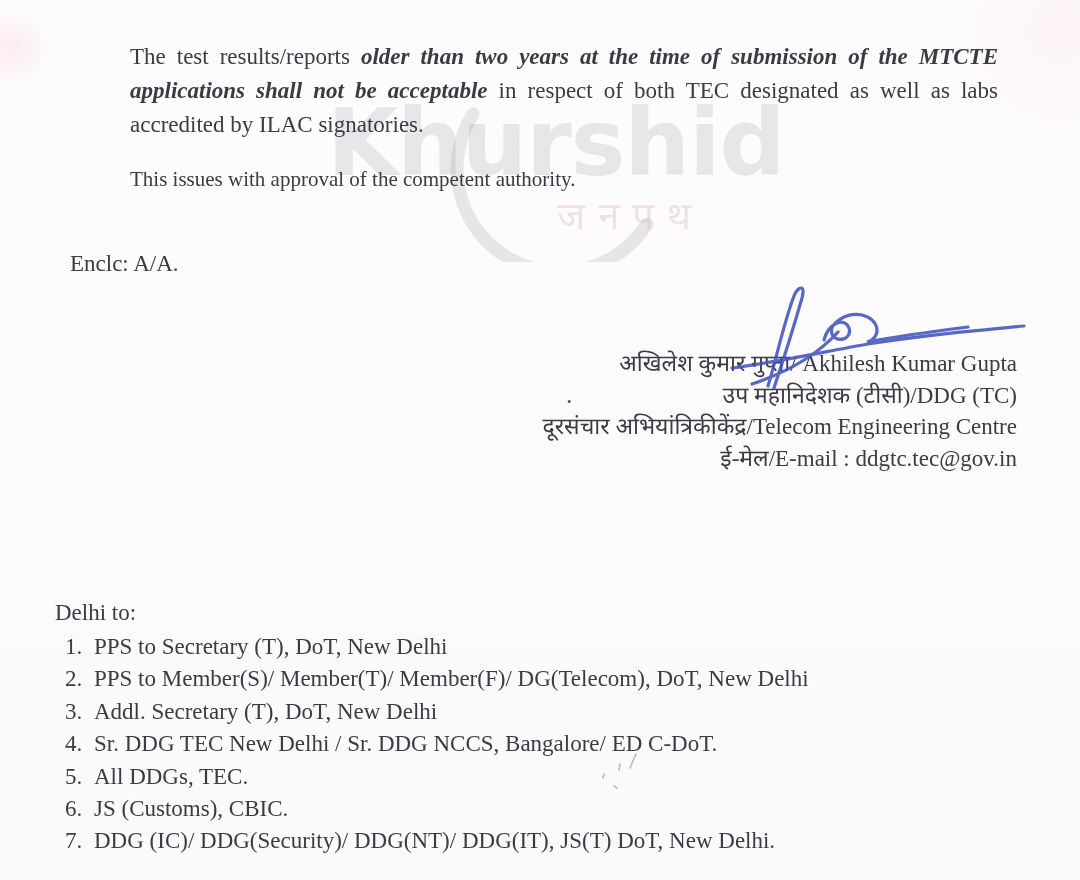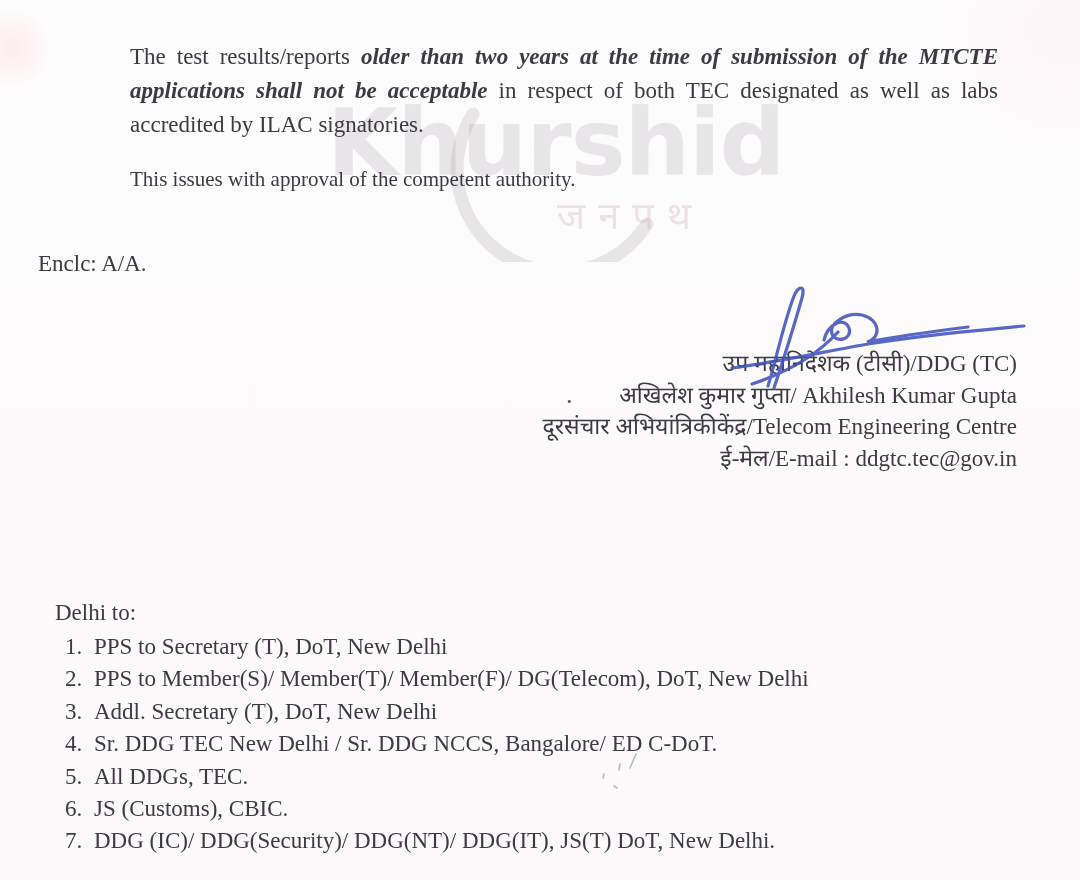--- a/index.html
+++ b/index.html
@@ -62,21 +62,21 @@
 
   .para-2 {
     position: absolute;
     left: 130px; top: 167px;
     font-size: 21px;
     z-index: 1;
   }
 
   .enclosure {
     position: absolute;
-    left: 38px; top: 251px;
+    left: 70px; top: 251px;
     font-size: 23px;
     z-index: 1;
   }
 
   
   .sig-block {
     position: absolute;
     right: 63px; top: 348px;
     width: 620px;
     text-align: right;
@@ -153,22 +153,22 @@
       <path d="M 4 86 C 50 80, 95 70, 140 62 C 200 52, 255 48, 296 44"></path>
       <path d="M 40 104 C 48 78, 56 40, 66 14 C 70 4, 78 2, 74 16 C 66 44, 56 76, 46 106"></path>
       <path d="M 96 58 C 100 42, 116 34, 121 46 C 125 57, 108 62, 104 52 C 100 42, 118 30, 134 33 C 152 37, 154 56, 139 60 C 160 56, 200 50, 240 45"></path>
       <path d="M 110 50 C 90 72, 60 90, 24 102"></path>
     </g>
   </svg>
 
   <div class="stray-dot">.</div>
 
   <div class="sig-block">
+    <div>अखिलेश कुमार गुप्ता/ Akhilesh Kumar Gupta</div>
     <div>उप महानिदेशक (टीसी)/DDG (TC)</div>
-    <div>अखिलेश कुमार गुप्ता/ Akhilesh Kumar Gupta</div>
     <div>दूरसंचार अभियांत्रिकीकेंद्र/Telecom Engineering Centre</div>
     <div><span>ई-मेल/E-mail :  </span><span>ddgtc.tec@gov.in</span></div>
   </div>
 
   <div class="copy-block">
     <div class="copy-heading">Delhi to:</div>
     <ol>
       <li>PPS to Secretary (T), DoT, New Delhi</li>
       <li>PPS to Member(S)/ Member(T)/ Member(F)/ DG(Telecom), DoT, New Delhi</li>
       <li>Addl. Secretary (T), DoT, New Delhi</li>

